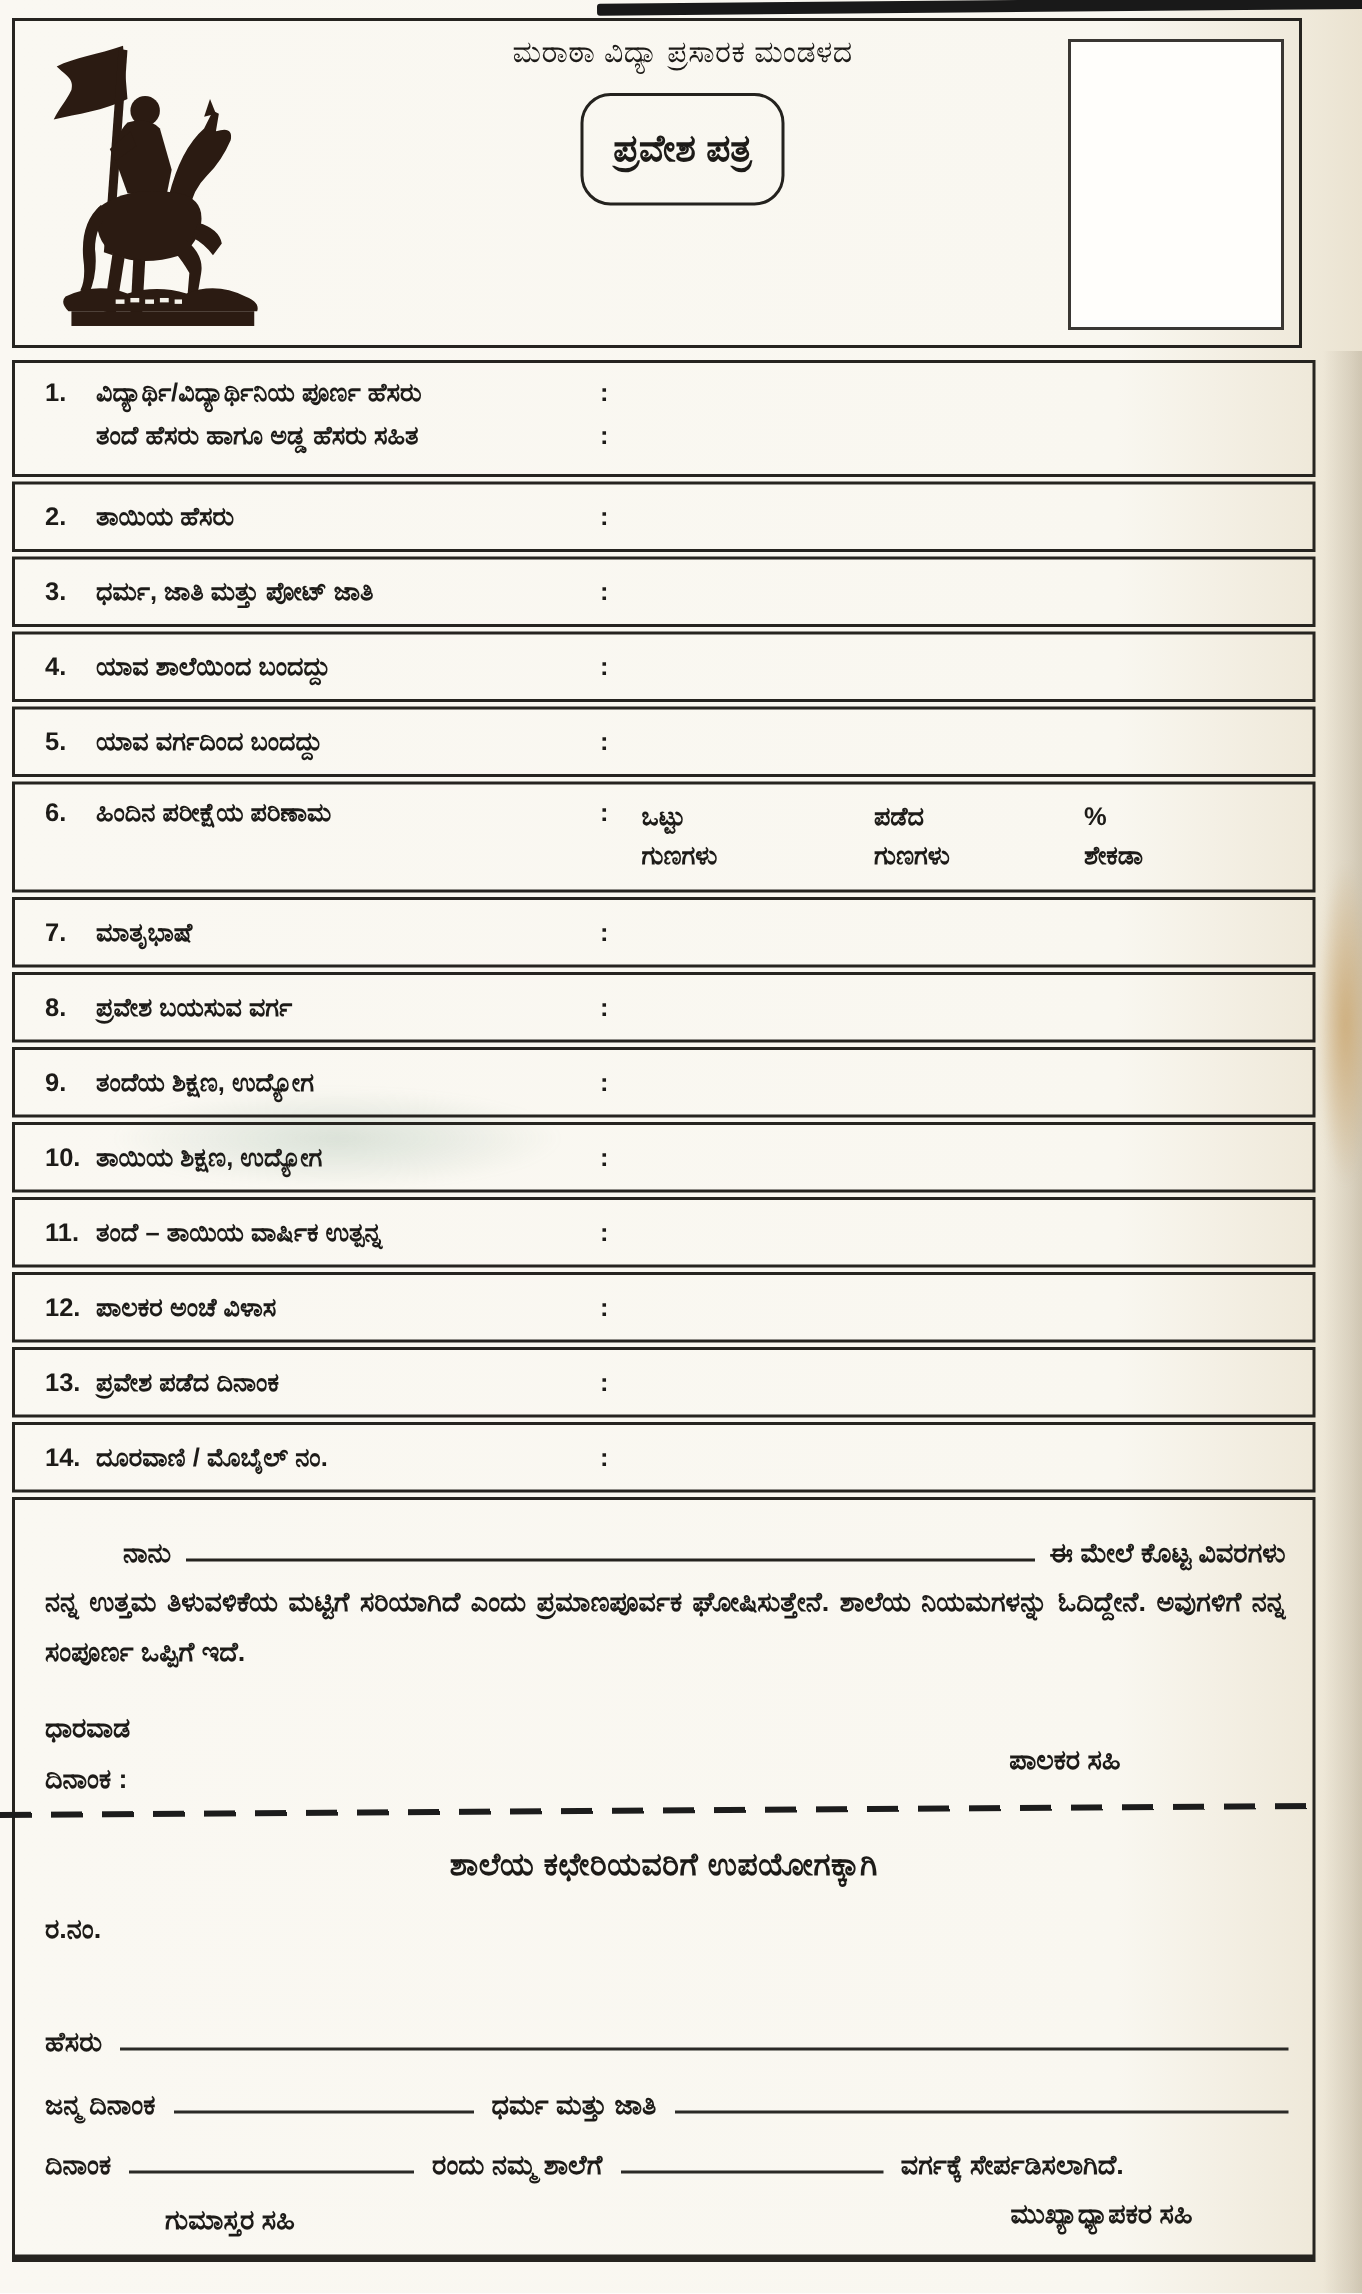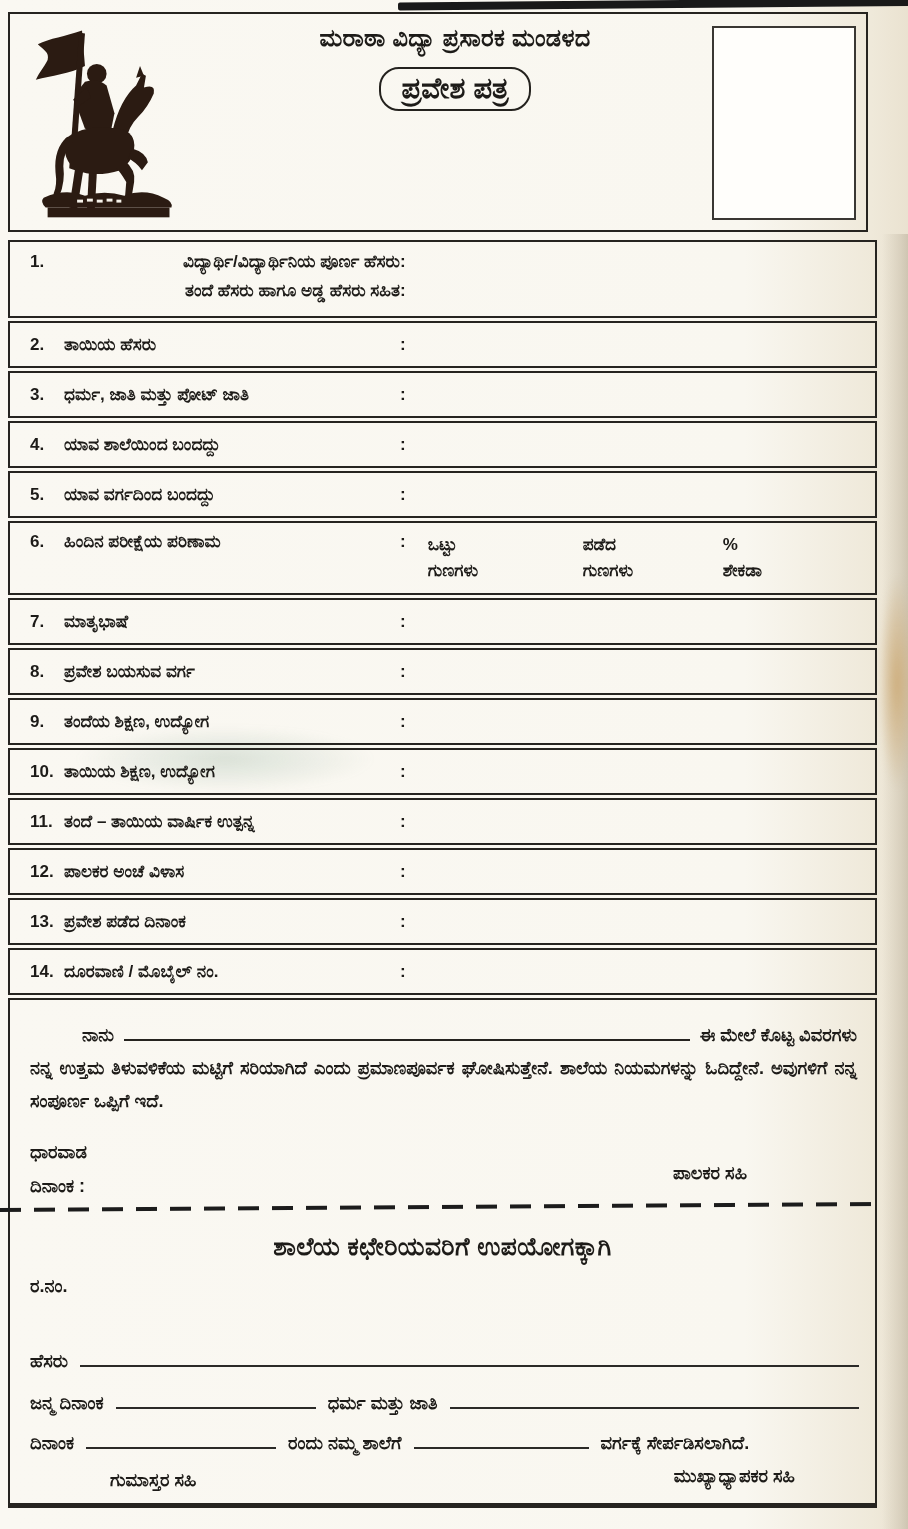--- a/index.html
+++ b/index.html
@@ -15,38 +15,38 @@
     background:linear-gradient(90deg, rgba(125,112,88,0) 0%, rgba(125,112,88,0.16) 70%, rgba(110,96,70,0.22) 100%);}
   .thumb-blob{position:absolute; right:-8px; top:575px; width:38px; height:215px; border-radius:50%;
     background:radial-gradient(closest-side, rgba(203,167,112,0.85), rgba(203,167,112,0)); filter:blur(3px);}
   .green-smudge{position:absolute; left:75px; top:726px; width:300px; height:66px; border-radius:50%;
     background:radial-gradient(closest-side, rgba(108,150,128,0.22), rgba(108,150,128,0)); filter:blur(3px);}
   
   .header-box{position:absolute; left:8px; top:12px; width:860px; height:220px;
     border:2.5px solid #262420; box-sizing:border-box;}
   .logo{position:absolute; left:16px; top:8px;}
   .header-text{position:absolute; left:192px; right:158px; top:10px; text-align:center;}
-  .org-line{font-size:24px; font-weight:700; letter-spacing:0.3px;}
+  .org-line{font-size:20px; font-weight:400; letter-spacing:0.3px;}
   .school-name{font-size:33px; font-weight:800; margin-top:6px; letter-spacing:0.5px;}
-  .title-box{display:inline-block; margin-top:15px; padding:3px 20px;
-    border:2.5px solid #24221e; border-radius:20px; font-size:29px; font-weight:800;}
+  .title-box{display:inline-block; margin-top:15px; padding:21px 20px;
+    border:2.5px solid #24221e; border-radius:20px; font-size:25px; font-weight:800;}
   .photo-box{position:absolute; right:10px; top:12px; width:144px; height:194px;
     border:2px solid #3a3733; background:#fffefb; box-sizing:border-box;}
   
   .form-table{position:absolute; left:8px; top:240px; width:869px;}
   .row{border:2px solid #262420; box-sizing:border-box; height:47px; margin-top:3px;
     display:flex; align-items:center; padding-left:20px; font-size:17px;}
   .row:first-child{margin-top:0;}
   .row.tall1{height:78px; align-items:flex-start; padding-top:10px;}
   .row.tall6{height:74px; align-items:flex-start; padding-top:9px;}
   .no{flex:none; width:34px; font-size:17px; font-weight:600;}
   .lbl{flex:none; width:336px; font-weight:600; white-space:nowrap;}
   .colon{flex:none; font-weight:700; margin-right:10px;}
   .val{flex:1;}
-  .two-line{display:flex; flex-direction:column; gap:9px;text-align:right;}
+  .two-line{display:flex; flex-direction:column; gap:9px;}
   .two-line .line{display:flex;}
   .two-line .lbl{width:336px;}
   .cols{display:flex; flex:1; line-height:1.55;}
   .col{font-weight:700;}
   .col.c1{flex:none; width:155px; padding-left:12px;}
   .col.c2{flex:none; width:140px;}
   .col.c3{flex:1;}
   
   .bottom-box{position:absolute; left:8px; top:998px; width:869px; height:510px;
     border:2.5px solid #262420; border-bottom-width:5px; box-sizing:border-box; font-size:18px;}
@@ -56,21 +56,21 @@
   .decl-after{flex:none; white-space:nowrap;}
   .decl-body{position:absolute; top:52px; left:20px; right:18px; line-height:1.85;
     font-weight:600; text-align:justify;}
   .place{position:absolute; top:142px; left:20px; font-weight:600;}
   .date-lbl{position:absolute; top:176px; left:20px; font-weight:600;text-align:right;}
   .guardian{position:absolute; top:163px; right:128px; font-weight:700;}
   .dash-line{position:absolute; top:205px; left:-10px; right:-6px; height:4px;
     background:repeating-linear-gradient(90deg,#1c1c1c 0 21px, transparent 21px 34px);
     transform:rotate(-0.4deg);}
   .office-title{position:absolute; top:232px; left:0; right:0; text-align:center;
-    font-size:25px; font-weight:800; letter-spacing:0.4px;}
+    font-size:21px; font-weight:800; letter-spacing:0.4px;}
   .regno{position:absolute; top:276px; left:20px; font-weight:600;}
   .oline{position:absolute; left:20px; right:16px; display:flex; align-items:baseline; font-weight:600;}
   .oline .t{flex:none; white-space:nowrap;margin-top:41px;}
   .u{border-bottom:2px solid #2b2a27; height:1.05em;}
   .u.grow{flex:1; margin-left:12px;}
   .u.w200{flex:0 1 200px; margin:0 12px;}
   .u.w190{flex:0 1 190px; margin:0 12px;}
   .u.w175{flex:0 1 175px; margin:0 12px; min-width:70px;}
   .name-line{top:310px;}
   .dob-line{top:352px;}

